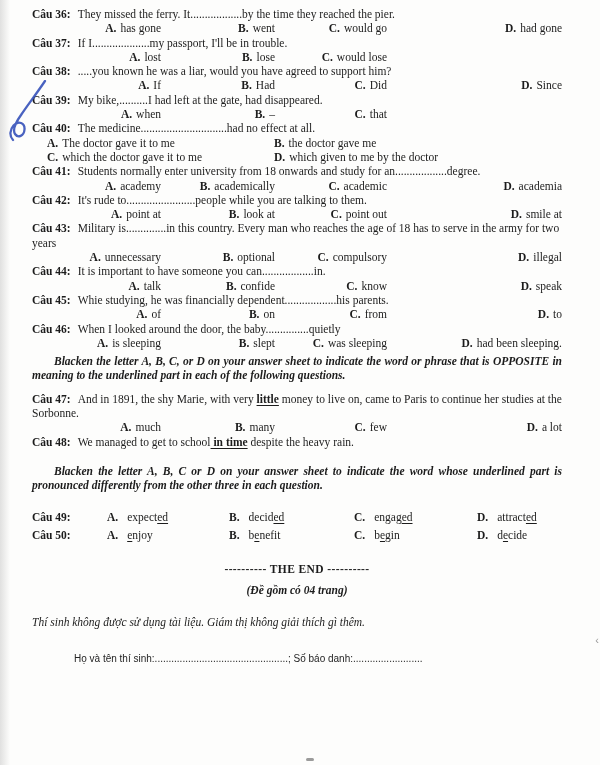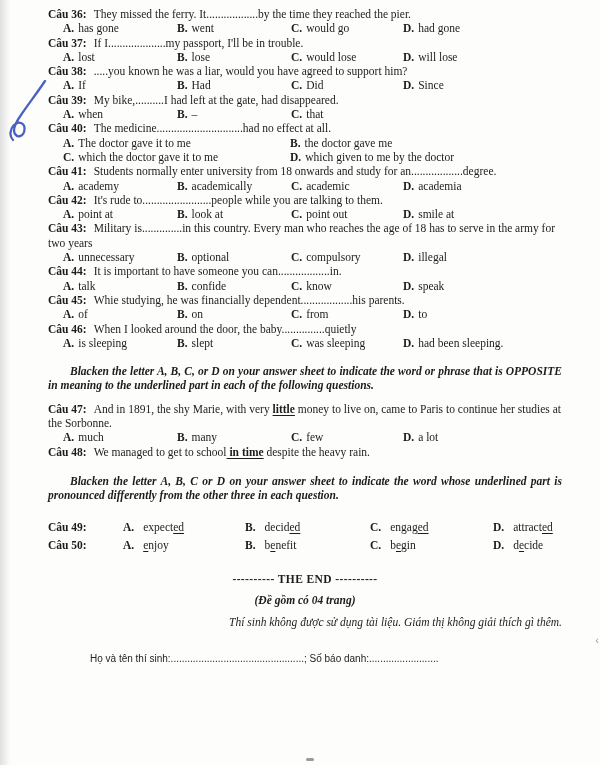--- a/index.html
+++ b/index.html
@@ -1,41 +1,41 @@
 <!DOCTYPE html>
 <html><head>
 <meta charset="utf-8">
 <style>
   html,body{margin:0;padding:0;background:#e8e8e8;}
   .page{
     position:relative; width:600px; height:765px; margin:0 auto;
-    box-sizing:border-box; padding:7px 38px 0 48px;
+    box-sizing:border-box; padding:7px 38px 0 32px;
     background:#fdfdfc; color:#1c1c1c; overflow:hidden;
     font-family:"Liberation Serif", serif; font-size:11.5px; line-height:14.3px;
   }
   .edge-shadow{position:absolute; left:0; top:0; bottom:0; width:10px;
     background:linear-gradient(to right, rgba(110,110,110,.20), rgba(110,110,110,0)); pointer-events:none;}
   p{margin:0;}
   .q{margin:0;}
   .qnum{font-weight:bold; padding-right:7px;}
   .qp{margin:0;}
-  .orow4{display:grid; grid-template-columns:114px 114px 112px auto; padding-left:15px;}
+  .orow4{display:grid; grid-template-columns:114px 114px 112px auto; padding-left:15px;text-align:right;}
   .orow2{display:grid; grid-template-columns:227px auto; padding-left:15px;}
   .opt{white-space:nowrap; overflow:visible;}
   .olabel{font-weight:bold; padding-right:4px;}
   .u{text-decoration:underline; text-underline-offset:2px;}
   .qtu{font-weight:bold; text-decoration:underline; text-underline-offset:2px;}
-  .instr{font-weight:bold; font-style:italic; text-indent:22px; text-align:justify; margin:14px 0 9px 0;}
+  .instr{font-weight:bold; font-style:italic; text-indent:22px; text-align:justify; margin:4px 0 9px 0;}
   #instr2{margin:15px 0 0 0;}
   #qb3{margin-top:15px;}
   .qi{display:grid; grid-template-columns:52px 99px 102px 100px auto; line-height:18.5px;gap:23px;}
   .qi .olabel{padding-right:9px;}
   .endline{text-align:center; font-weight:bold; margin-top:17px; letter-spacing:.4px;}
   .pagesnote{text-align:center; font-style:italic; font-weight:bold; margin-top:7px;}
-  .nomat{text-align:right; font-style:italic; margin-top:8px;}
+  .nomat{text-align:left; font-style:italic; margin-top:18px;}
   .nameline{font-family:"Liberation Sans", sans-serif; font-size:10px; color:#242424; margin:23px 0 0 42px;}
   .pageinfo{position:absolute; right:40px; top:785px; font-size:13px;}
   .checkmark{position:absolute; left:2px; top:80px;}
   .speck-bottom{position:absolute; left:306px; top:758px; width:8px; height:3px; background:#4a4a4a; opacity:.55; border-radius:2px;}
   .speck-right{position:absolute; right:1px; top:633px; color:#9a9a9a; font-size:11px; font-family:"Liberation Sans",sans-serif;}
 </style>
 </head>
 <body>
 
 <div class="page">
@@ -54,21 +54,20 @@
           <span class="opt"><b class="olabel">C.</b><span>would go</span></span>
           <span class="opt"><b class="olabel">D.</b><span>had gone</span></span>
         </div>
       </div>
       <div class="q">
         <p class="qp"><b class="qnum">Câu 37:</b><span class="qt"><span>If I....................my passport, I'll be in trouble.</span></span></p>
         <div class="orow4">
           <span class="opt"><b class="olabel">A.</b><span>lost</span></span>
           <span class="opt"><b class="olabel">B.</b><span>lose</span></span>
           <span class="opt"><b class="olabel">C.</b><span>would lose</span></span>
-          <span class="opt"><b class="olabel">D.</b><span>will lose</span></span>
         </div>
       </div>
       <div class="q">
         <p class="qp"><b class="qnum">Câu 38:</b><span class="qt"><span>.....you known he was a liar, would you have agreed to support him?</span></span></p>
         <div class="orow4">
           <span class="opt"><b class="olabel">A.</b><span>If</span></span>
           <span class="opt"><b class="olabel">B.</b><span>Had</span></span>
           <span class="opt"><b class="olabel">C.</b><span>Did</span></span>
           <span class="opt"><b class="olabel">D.</b><span>Since</span></span>
         </div>

